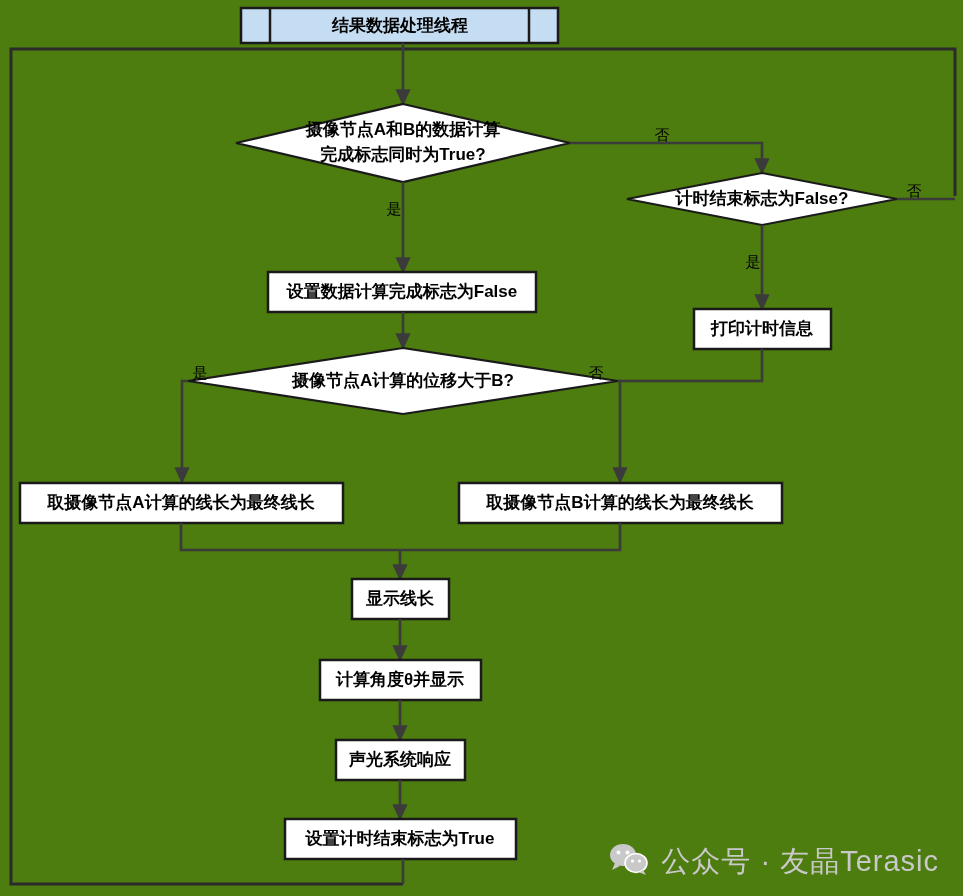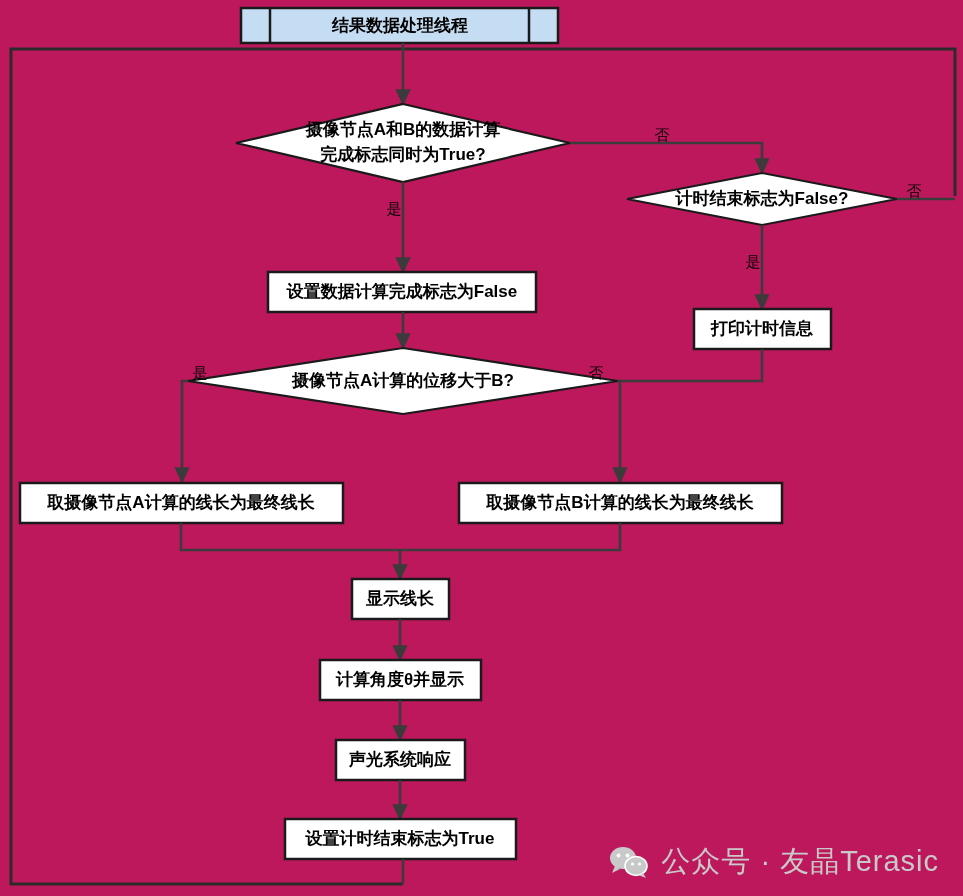--- a/index.html
+++ b/index.html
@@ -7,21 +7,21 @@
     padding: 0;
     background: #ffffff;
   }
   body {
     font-family: "Liberation Sans", "DejaVu Sans", sans-serif;
   }
   #canvas {
     position: relative;
     width: 963px;
     height: 896px;
-    background: #be185d;
+    background: #4d7c0f;
     overflow: hidden;
   }
   svg#flow {
     position: absolute;
     left: 0;
     top: 0;
     width: 963px;
     height: 896px;
   }
   .node-text {
@@ -68,21 +68,21 @@
     stroke: #2b2b2b;
     stroke-width: 3;
     fill: none;
   }
   
   #watermark {
     position: absolute;
     right: 24px;
     bottom: 14px;
     display: flex;
-    align-items: center;
+    align-items: flex-start;
     gap: 12px;
     color: #c9c9c9;
     font-size: 29px;
     font-family: "Liberation Sans", "DejaVu Sans", sans-serif;
     letter-spacing: 1px;
     user-select: none;
   }
   #watermark .wm-icon {
     display: inline-block;
     width: 40px;

